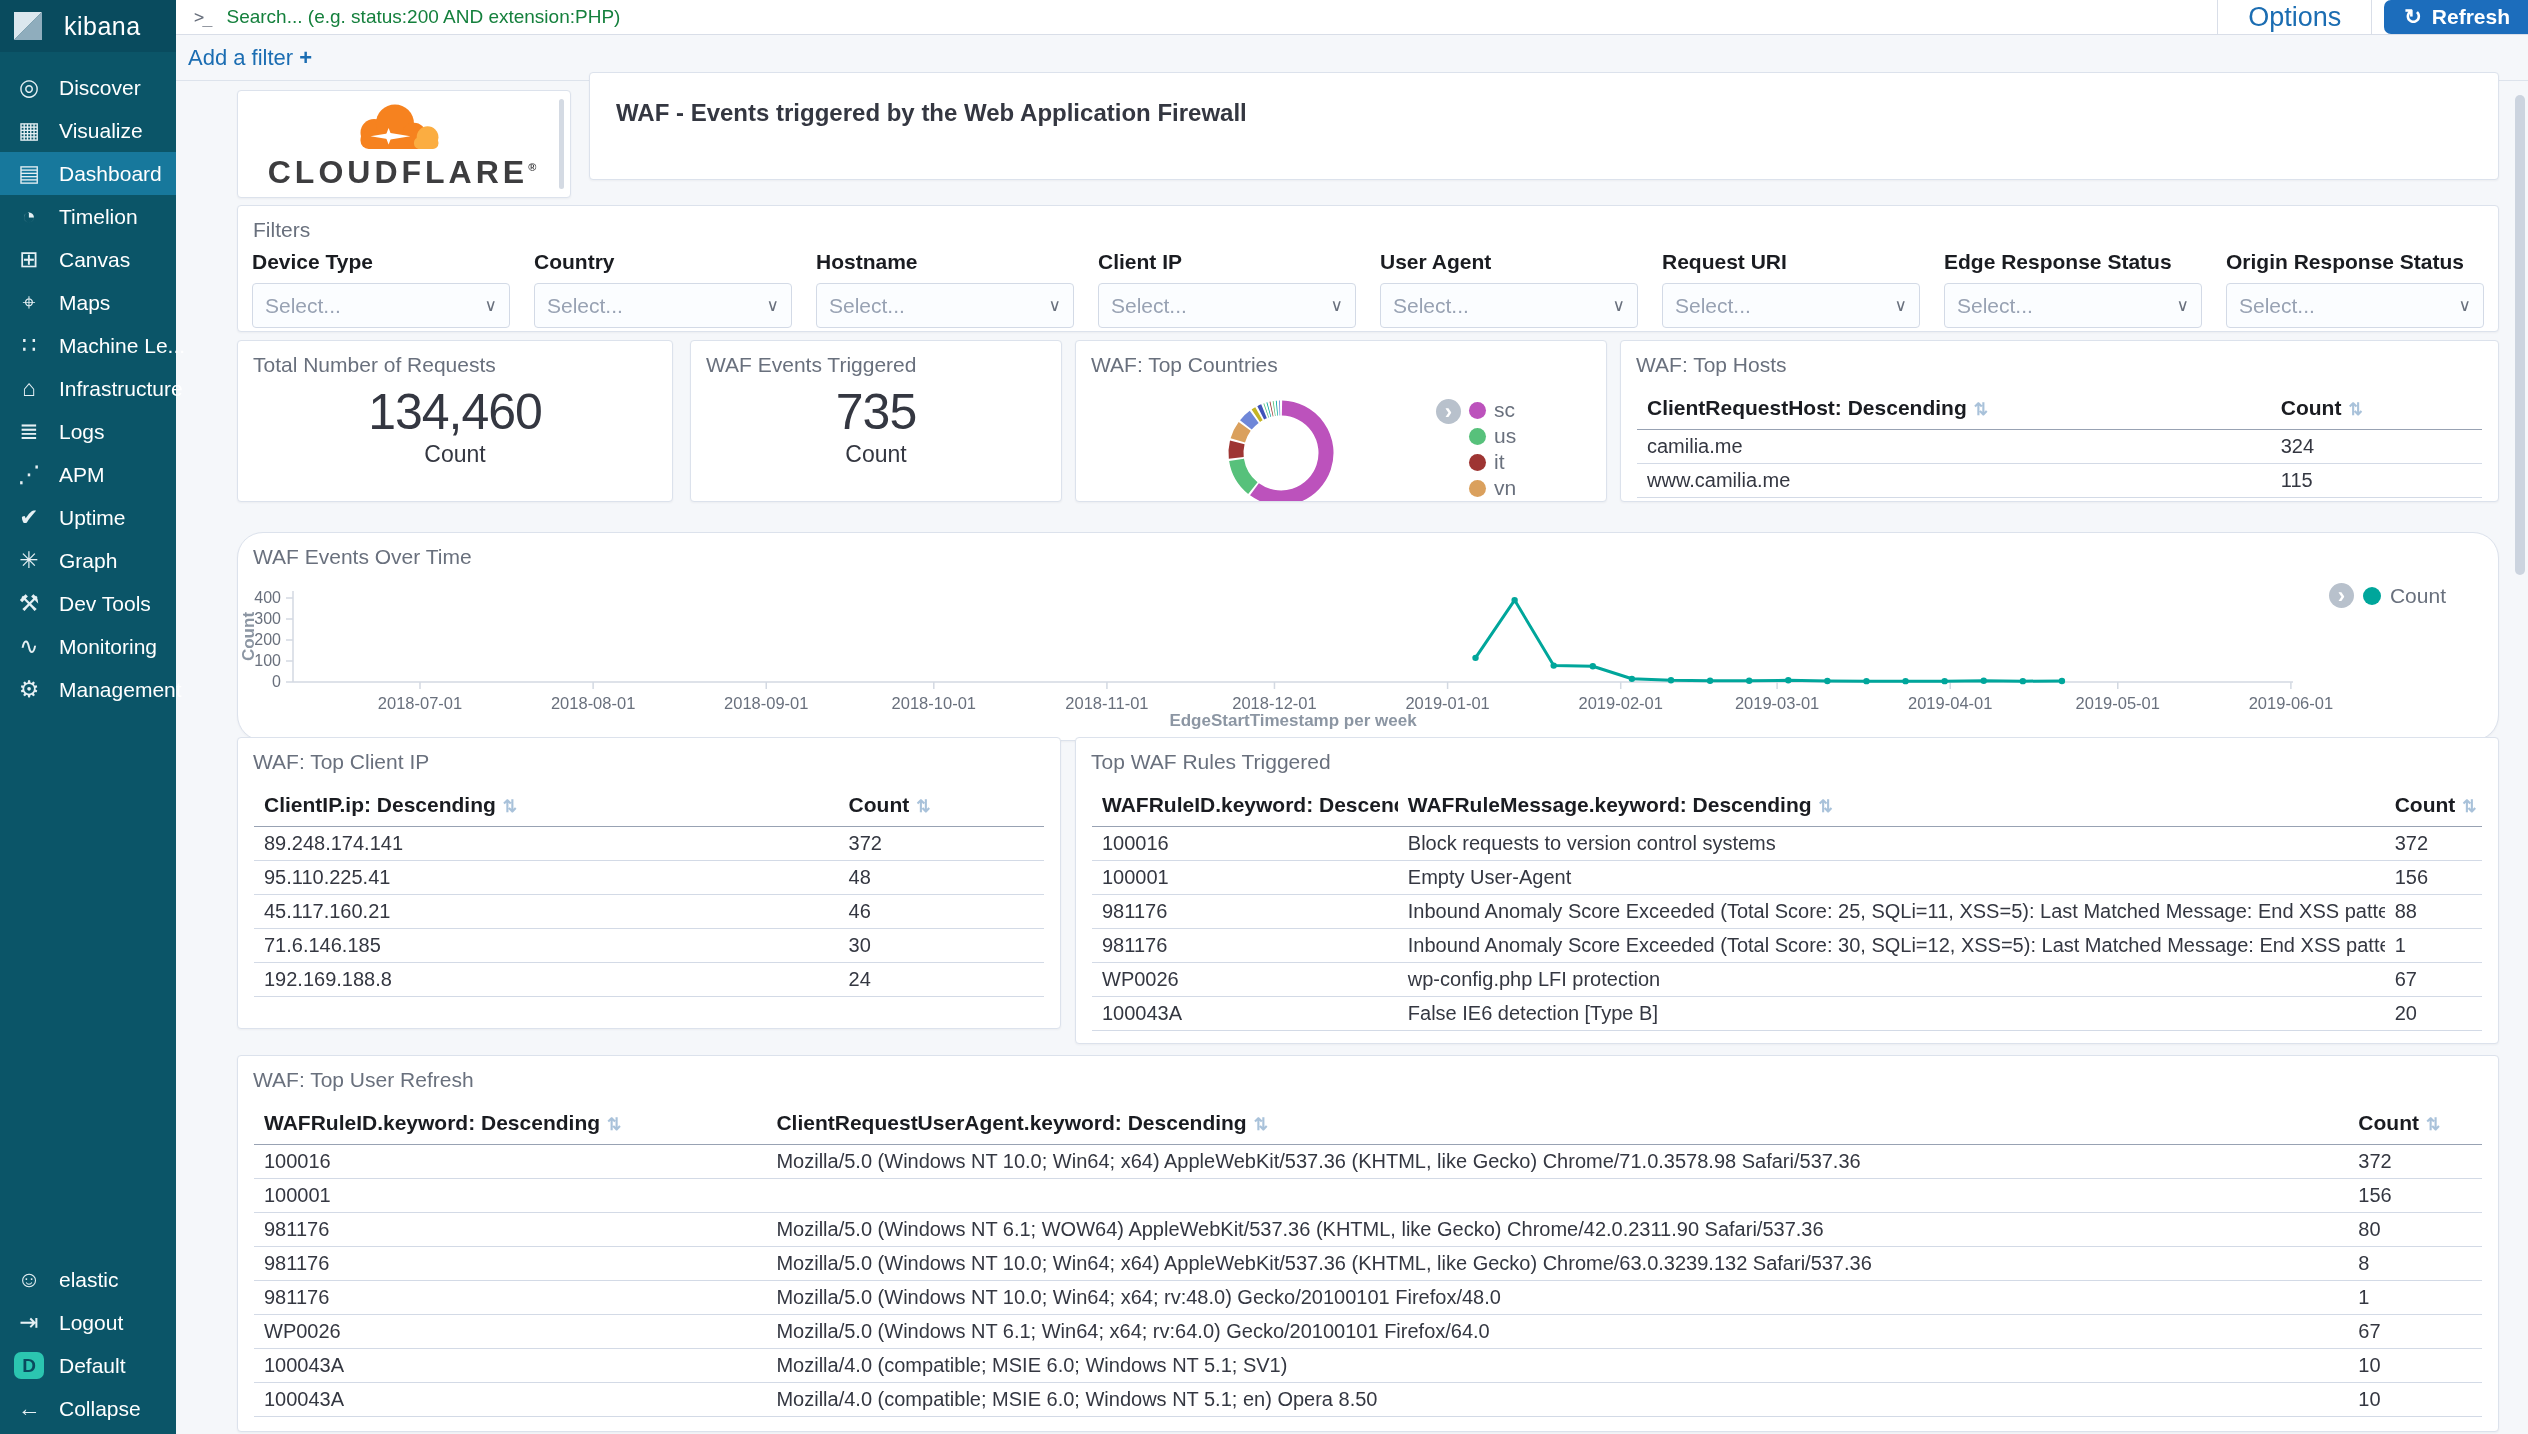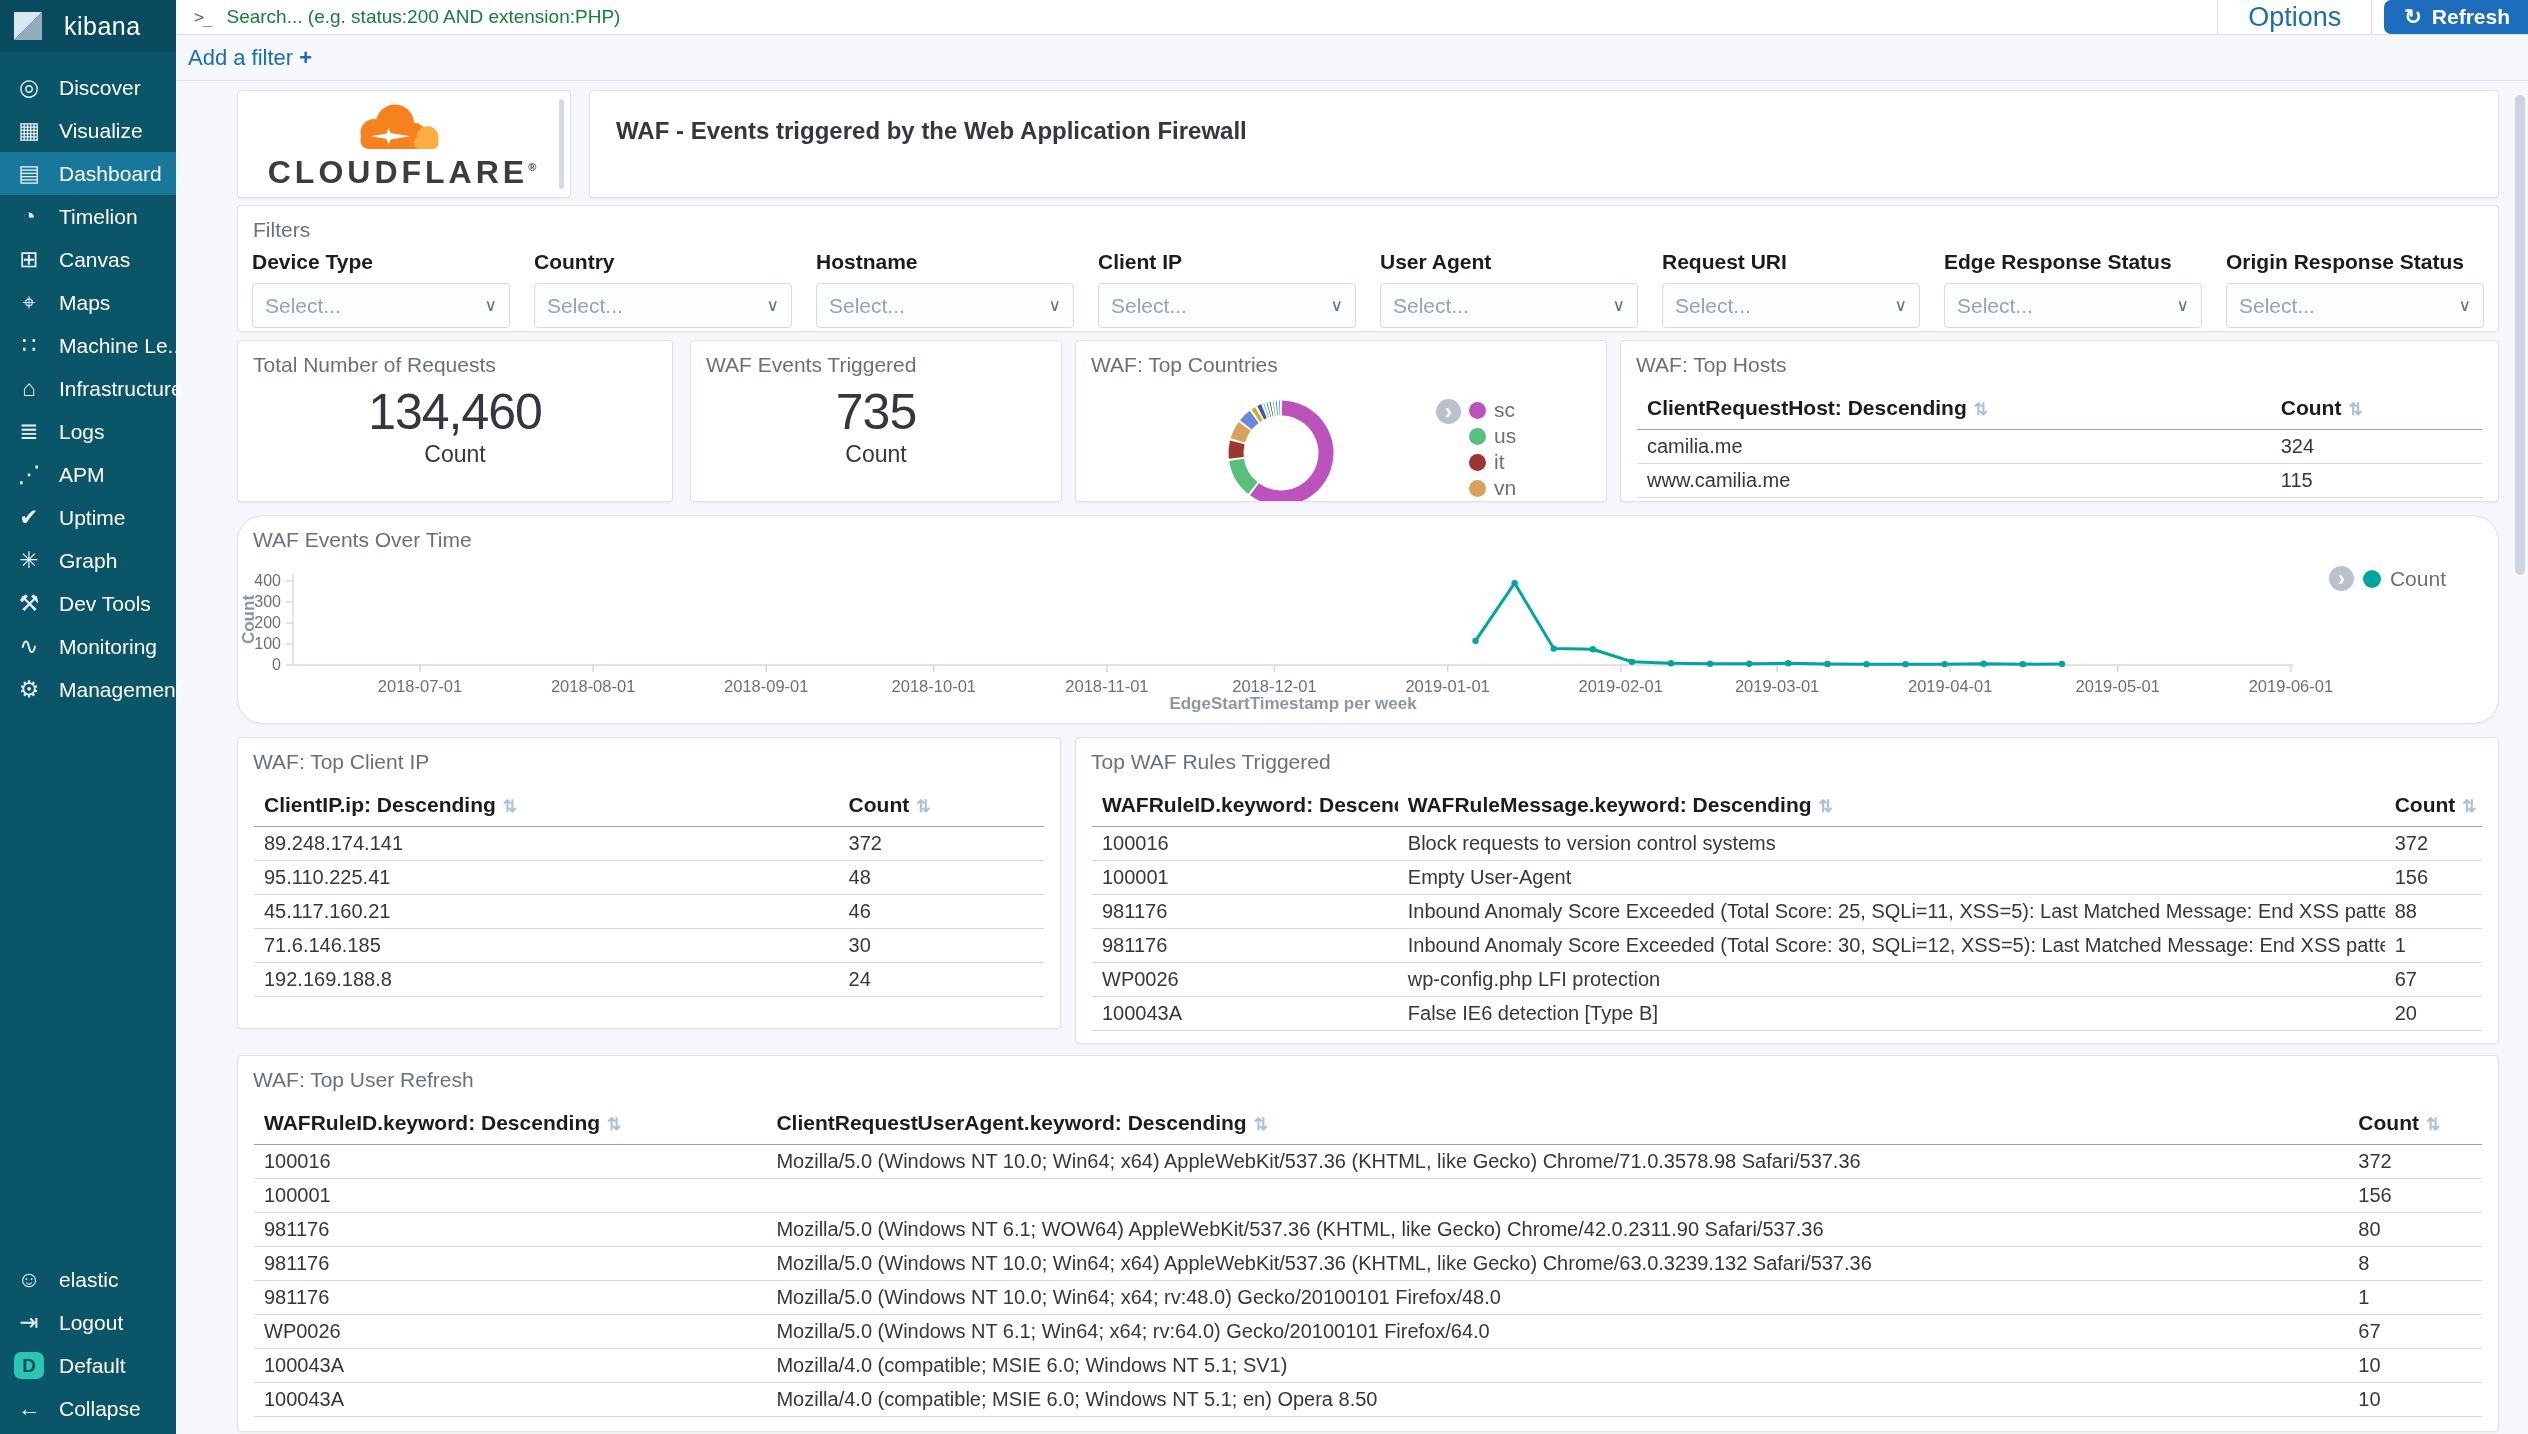--- a/index.html
+++ b/index.html
@@ -30,21 +30,21 @@
   .addfilter{margin-left:12px;color:#1b6db2;font-size:22px;cursor:pointer;}
   .addfilter .plus{font-weight:700;margin-left:6px;}
   
   .panel{position:absolute;background:#fff;border:1px solid #dce2ec;border-radius:4px;box-shadow:0 1px 2px rgba(50,60,80,.05);overflow:hidden;}
   .panel-title{color:#69707d;font-size:21px;padding:12px 15px 6px;}
   .panel-vscroll{position:absolute;right:6px;top:8px;bottom:8px;width:5px;background:#d4dae3;border-radius:3px;}
   
   .p-cloudflare{left:237px;top:90px;width:332px;height:106px;display:flex;flex-direction:column;align-items:center;justify-content:center;}
   .cf-text{font-size:32px;font-weight:800;letter-spacing:4px;color:#3d3d3f;line-height:1;margin-top:-2px;}
   .cf-text sup{font-size:11px;}
-  .p-dashtitle{left:589px;top:90px;width:1908px;height:106px;}
+  .p-dashtitle{left:589px;top:72px;width:1908px;height:106px;}
   .dash-title{font-size:24px;font-weight:700;color:#343741;padding:26px 26px;}
   
   .p-filters{left:237px;top:205px;width:2260px;height:125px;}
   .filter-fields{display:flex;gap:24px;padding:2px 14px 0;}
   .fgroup{width:258px;}
   .flabel{font-size:21px;font-weight:700;color:#1a1c21;margin-bottom:9px;}
   .fselect{height:43px;border:1px solid #d3dae6;border-radius:4px;background:#fbfdff;display:flex;align-items:center;justify-content:space-between;padding:0 12px;cursor:pointer;}
   .fph{color:#98a2b3;font-size:21px;}
   .fchev{color:#69707d;font-size:17px;}
   
@@ -57,21 +57,21 @@
   .p-countries{left:1075px;top:340px;width:530px;height:160px;}
   .countries-legend{position:absolute;left:360px;top:58px;display:flex;gap:8px;}
   .legend-chevron{width:25px;height:25px;border-radius:50%;background:#b8c1cc;color:#fff;font-size:22px;font-weight:700;display:flex;align-items:center;justify-content:center;line-height:1;cursor:pointer;}
   .legend-items{display:flex;flex-direction:column;gap:4px;}
   .legend-item{display:flex;align-items:center;gap:8px;height:22px;cursor:pointer;}
   .legend-dot{width:17px;height:17px;border-radius:50%;}
   .legend-label{font-size:21px;color:#69707d;}
   
   .p-hosts{left:1620px;top:340px;width:877px;height:160px;}
   
-  .p-chart{left:237px;top:515px;width:2260px;height:207px;border-radius:26px;}
+  .p-chart{left:237px;top:532px;width:2260px;height:207px;border-radius:26px;}
   .chart-legend{position:absolute;right:52px;top:50px;display:flex;align-items:center;gap:9px;}
   .chart-legend .legend-dot{width:18px;height:18px;}
   
   .p-clientip{left:237px;top:737px;width:822px;height:290px;}
   .p-rules{left:1075px;top:737px;width:1422px;height:305px;}
   .p-useragents{left:237px;top:1055px;width:2260px;height:375px;}
   
   .tbl{padding:4px 16px 0;}
   table.dtable{width:100%;border-collapse:collapse;table-layout:fixed;}
   table.dtable th{font-size:21px;font-weight:700;color:#1a1c21;text-align:left;padding:9px 10px;border-bottom:1px solid #98a2b3;white-space:nowrap;overflow:hidden;cursor:pointer;}

